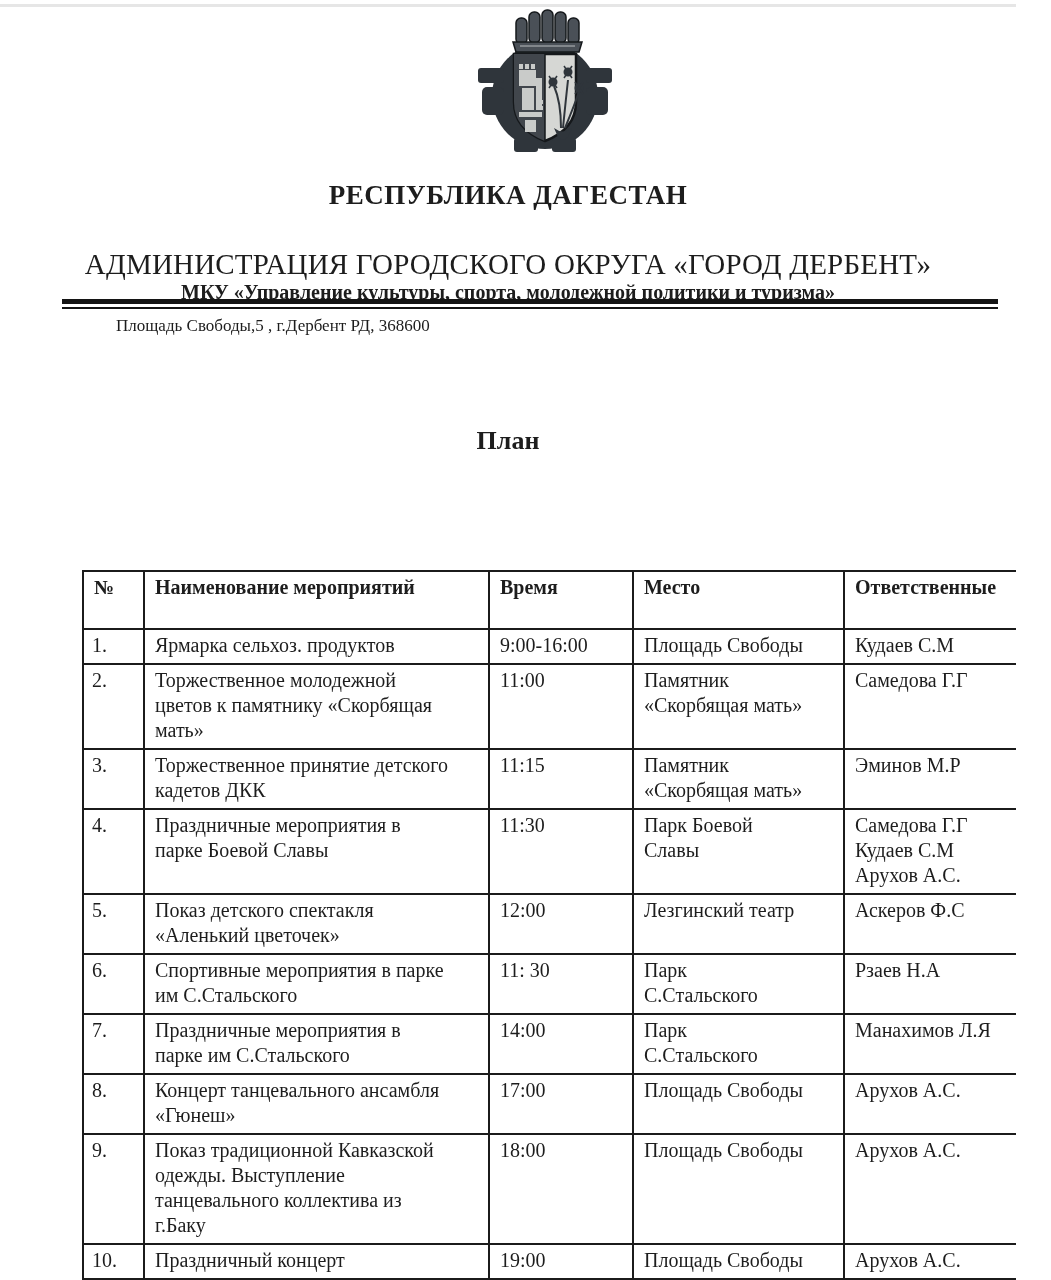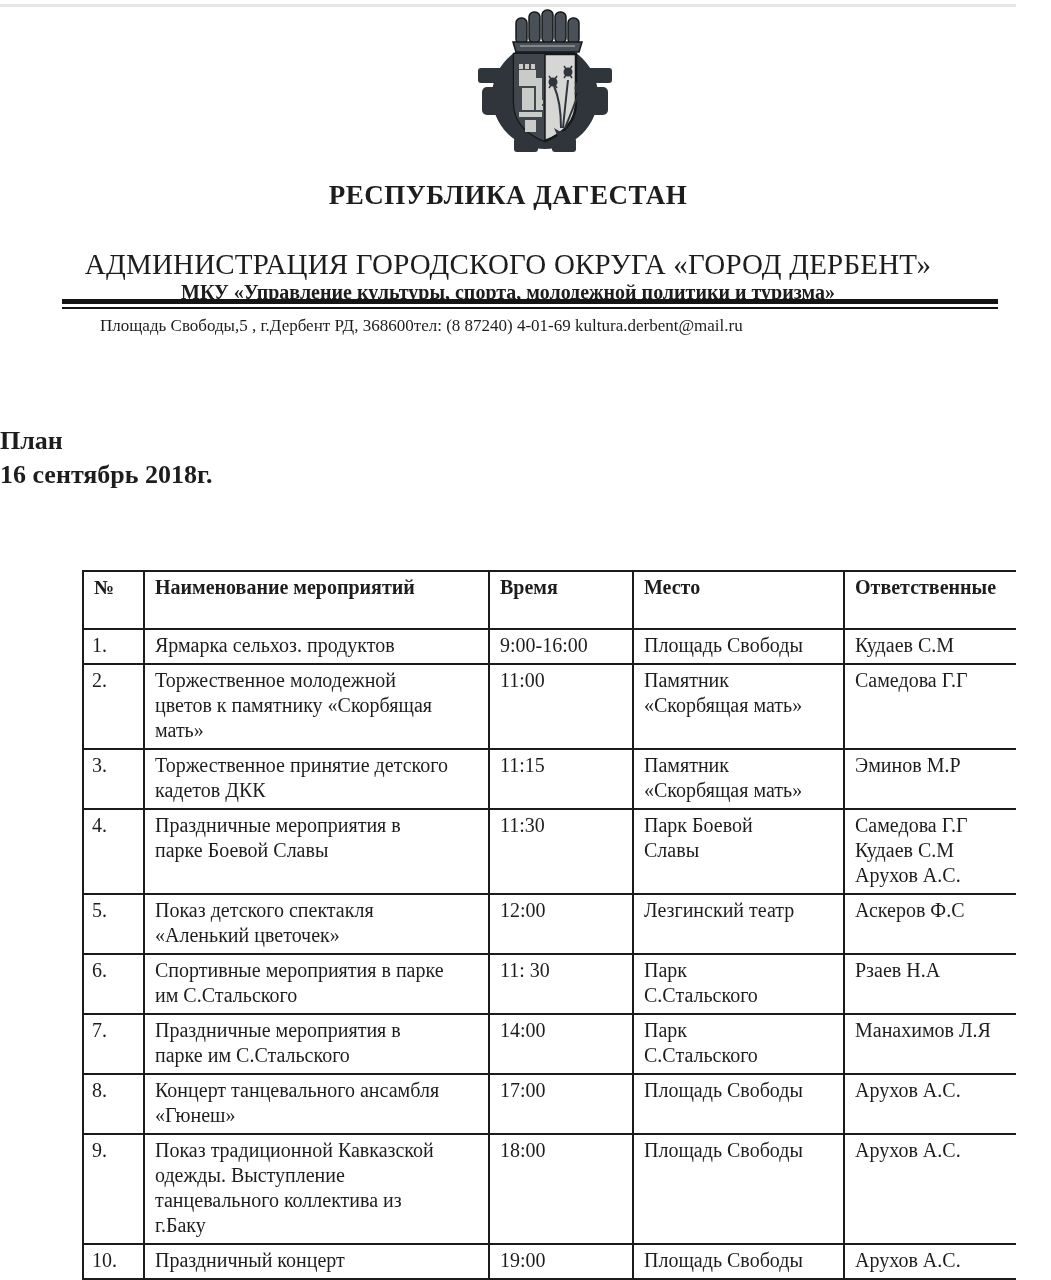--- a/index.html
+++ b/index.html
@@ -18,26 +18,26 @@
   .center-line{position:absolute;left:0;right:0;text-align:center;}
   .republic{top:180px;font-weight:bold;font-size:27px;letter-spacing:.5px;}
   .administration{top:224px;font-weight:normal;font-size:29px;letter-spacing:.2px;margin-top:24px;}
   .organization{top:281px;font-weight:bold;font-size:20px;}
 
   .double-rule{position:absolute;left:62px;top:299px;width:936px;}
   .double-rule .bar1{height:5px;background:#141414;}
   .double-rule .bar2{height:2px;background:#141414;margin-top:3px;}
 
   .meta-row{
-    position:absolute;left:100px;right:86px;top:316px;
-    display:flex;justify-content:flex-start;align-items:baseline;
+    position:absolute;left:116px;right:86px;top:316px;
+    display:flex;justify-content:space-between;align-items:baseline;
     font-size:17px;
   }
 
-  .doc-title{position:absolute;left:0;right:0;top:424px;text-align:left;
+  .doc-title{position:absolute;left:0;right:0;top:424px;text-align:center;
     font-weight:bold;font-size:26px;line-height:34px;}
 
   .events{position:absolute;left:82px;top:570px;}
   table{border-collapse:collapse;width:880px;table-layout:fixed;}
   th,td{
     border:2px solid #1b1b1b;
     vertical-align:top;
     font-size:20px;line-height:25px;
     padding:3px 8px 5px 10px;
     white-space:pre-line;
@@ -127,26 +127,24 @@
   <div class="center-line administration">АДМИНИСТРАЦИЯ ГОРОДСКОГО ОКРУГА «ГОРОД ДЕРБЕНТ»</div>
   <div class="center-line organization">МКУ «Управление  культуры, спорта, молодежной политики и туризма»</div>
 
   <div class="double-rule">
     <div class="bar1"></div>
       <div class="bar2"></div>
   </div>
 
   <div class="meta-row">
     <span>Площадь Свободы,5 , г.Дербент РД, 368600</span>
-    <span>тел: (8 87240) 4-01-69 kultura.derbent@mail.ru</span>
   </div>
 
   <div class="doc-title">
     <div>План</div>
-    <div>16 сентябрь 2018г.</div>
   </div>
 
   <div class="events">
     <table>
       <thead>
         <tr>
             <th class="col0">№</th>
             <th class="col1">Наименование мероприятий</th>
             <th class="col2">Время</th>
             <th class="col3">Место</th>

